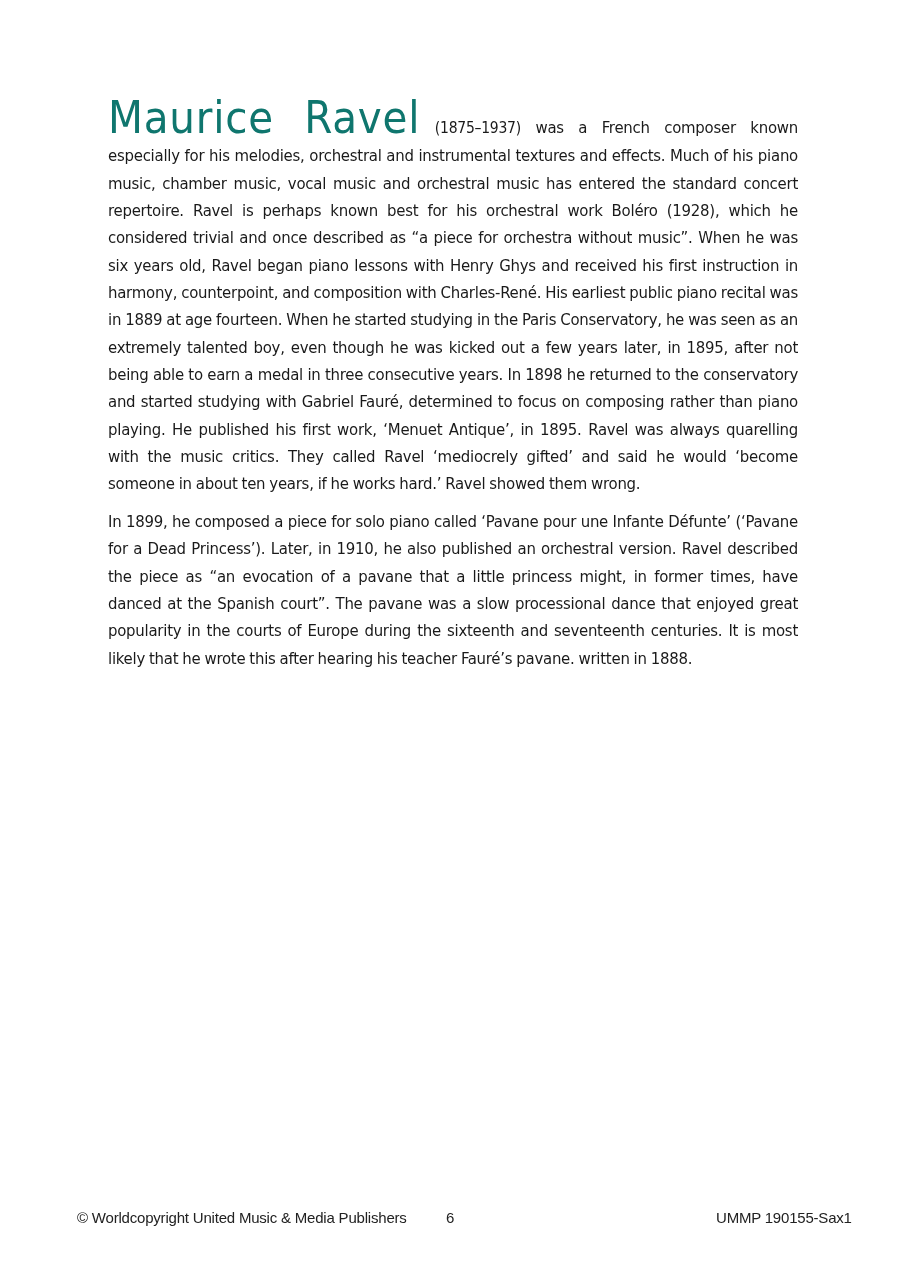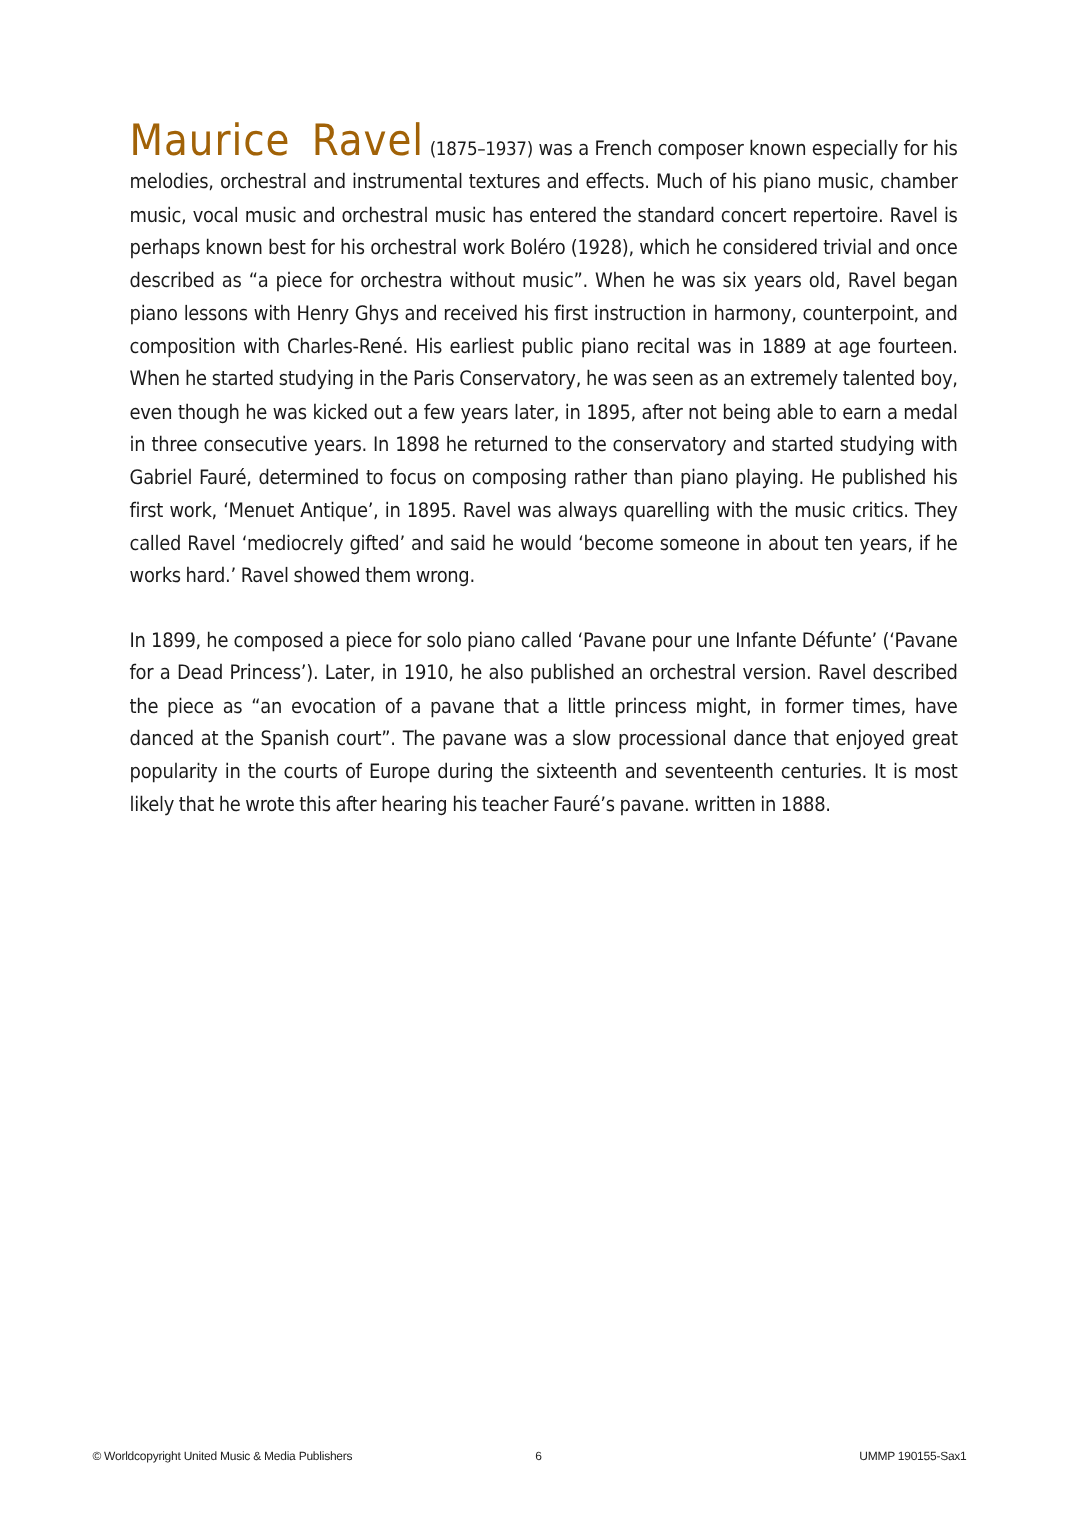--- a/index.html
+++ b/index.html
@@ -24,42 +24,42 @@
       line-height: 27.35px;
       text-align: justify;
       letter-spacing: -0.25px;
       word-spacing: -0.5px;
       font-stretch: condensed;
     }
     .content p {
       margin: 0;
     }
     .content p + p {
-      margin-top: 26px;
+      margin-top: 10px;
     }
     .lead {
-      font-size: 36px;
+      font-size: 45px;
       line-height: 27px;
       letter-spacing: 0.8px;
       word-spacing: 6px;
       font-weight: normal;
-      color: #a16207;
+      color: #0f766e;
     }
     .dates {
       font-size: 15.5px;
       margin-top: 20px;
     }
     .footer {
       position: absolute;
       top: 1209px;
       left: 0;
       width: 905px;
       height: 18px;
       font-family: "Liberation Sans", sans-serif;
-      font-size: 10px;
+      font-size: 15px;
       color: #222222;
     }
     .footer span {
       position: absolute;
       top: 0;
       white-space: nowrap;
     }
     .footer .left { left: 77px; letter-spacing: -0.2px; }
     .footer .center { left: 446px; }
     .footer .right { left: 716px; letter-spacing: -0.2px; }

